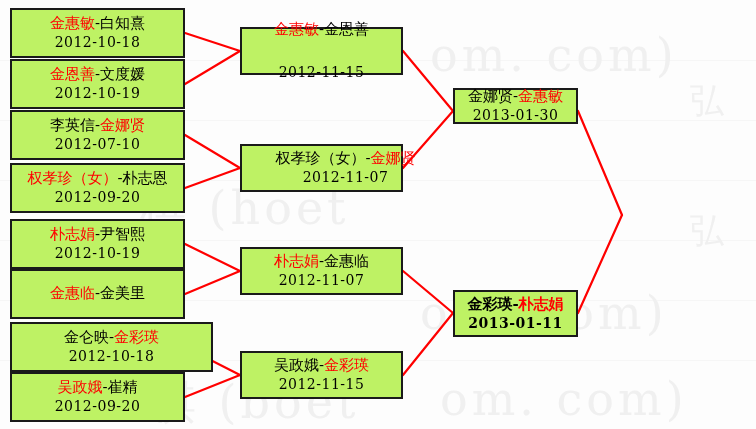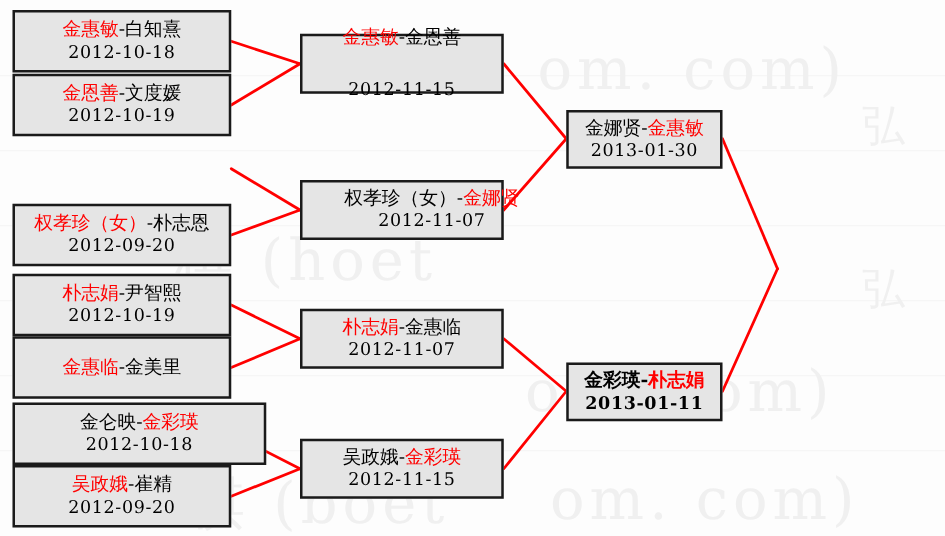--- a/index.html
+++ b/index.html
@@ -43,21 +43,21 @@
     position: absolute;
     inset: 0;
     z-index: 1;
     pointer-events: none;
   }
   .match-box {
     position: absolute;
     z-index: 2;
     box-sizing: border-box;
     border: 2px solid #1a1a1a;
-    background: #e5e5e5;
+    background: #bef264;
     display: flex;
     flex-direction: column;
     align-items: center;
     justify-content: center;
     line-height: 1.18;
   }
   .players {
     font-size: 15px;
     font-family: "DejaVu Serif", "Liberation Serif", serif;
     white-space: nowrap;
@@ -124,20 +124,26 @@
     <div class="match-date">2012-10-18</div>
   </div>
 
   <div class="match-box r1" style="left:10px; top:59px; width:175px; height:50px;">
     <div class="players">
       <span class="p-red">金恩善</span><span class="p-sep">-</span><span class="p-black">文度媛</span>
     </div>
     <div class="match-date">2012-10-19</div>
   </div>
 
+  <div class="match-box r1" style="left:10px; top:110px; width:175px; height:50px;">
+    <div class="players">
+      <span class="p-black">李英信</span><span class="p-sep">-</span><span class="p-red">金娜贤</span>
+    </div>
+    <div class="match-date">2012-07-10</div>
+  </div>
 
   <div class="match-box r1" style="left:10px; top:163px; width:175px; height:50px;">
     <div class="players">
       <span class="p-red">权孝珍（女）</span><span class="p-sep">-</span><span class="p-black">朴志恩</span>
     </div>
     <div class="match-date">2012-09-20</div>
   </div>
 
   <div class="match-box r1" style="left:10px; top:219px; width:175px; height:50px;">
     <div class="players">
@@ -187,21 +193,21 @@
     <div class="match-date">2012-11-07</div>
   </div>
 
   <div class="match-box r2" style="left:240px; top:351px; width:163px; height:48px;">
     <div class="players">
       <span class="p-black">吴政娥</span><span class="p-sep">-</span><span class="p-red">金彩瑛</span>
     </div>
     <div class="match-date">2012-11-15</div>
   </div>
 
-  <div class="match-box r3" style="left:453px; top:88px; width:125px; height:47px;">
+  <div class="match-box r3" style="left:453px; top:88px; width:125px; height:36px;">
     <div class="players">
       <span class="p-black">金娜贤</span><span class="p-sep">-</span><span class="p-red">金惠敏</span>
     </div>
     <div class="match-date">2013-01-30</div>
   </div>
 
   <div class="match-box r3" style="left:453px; top:290px; width:125px; height:47px;font-weight:bold;">
     <div class="players">
       <span class="p-black">金彩瑛</span><span class="p-sep">-</span><span class="p-red">朴志娟</span>
     </div>

